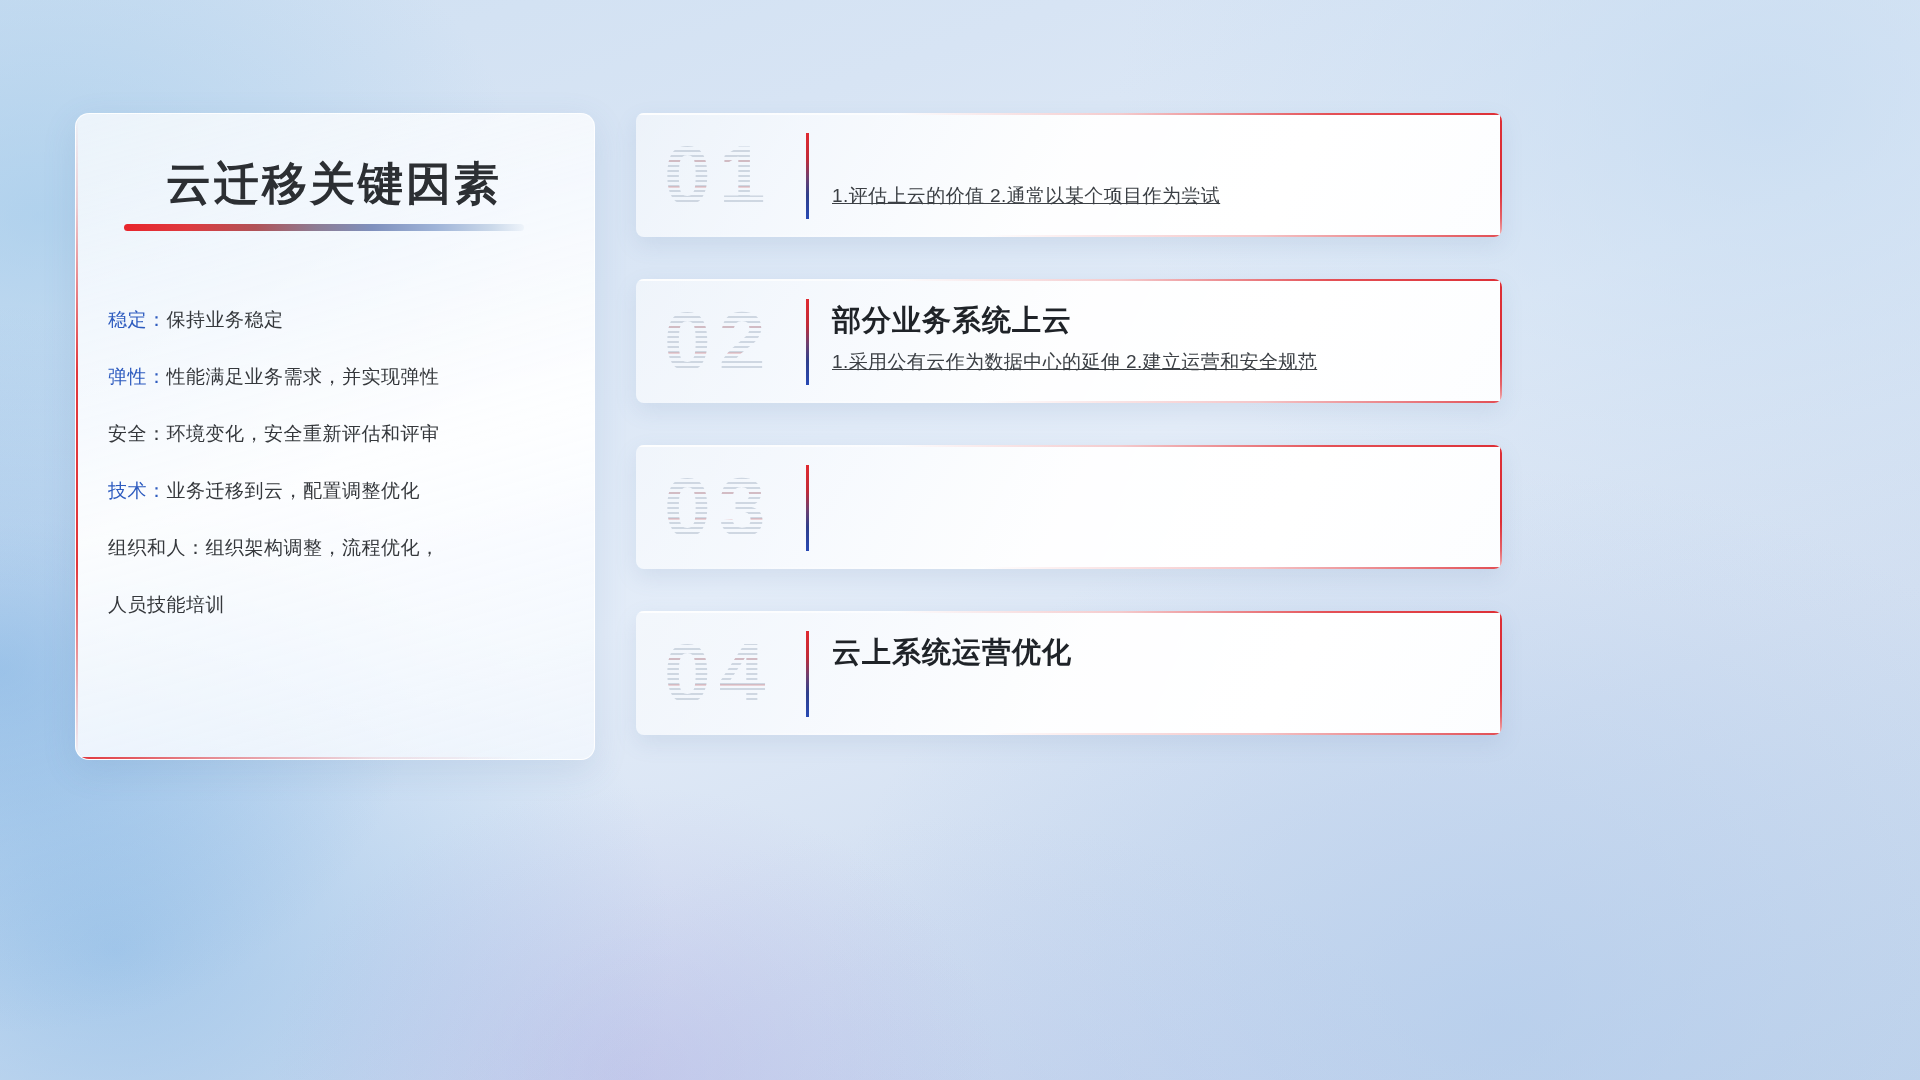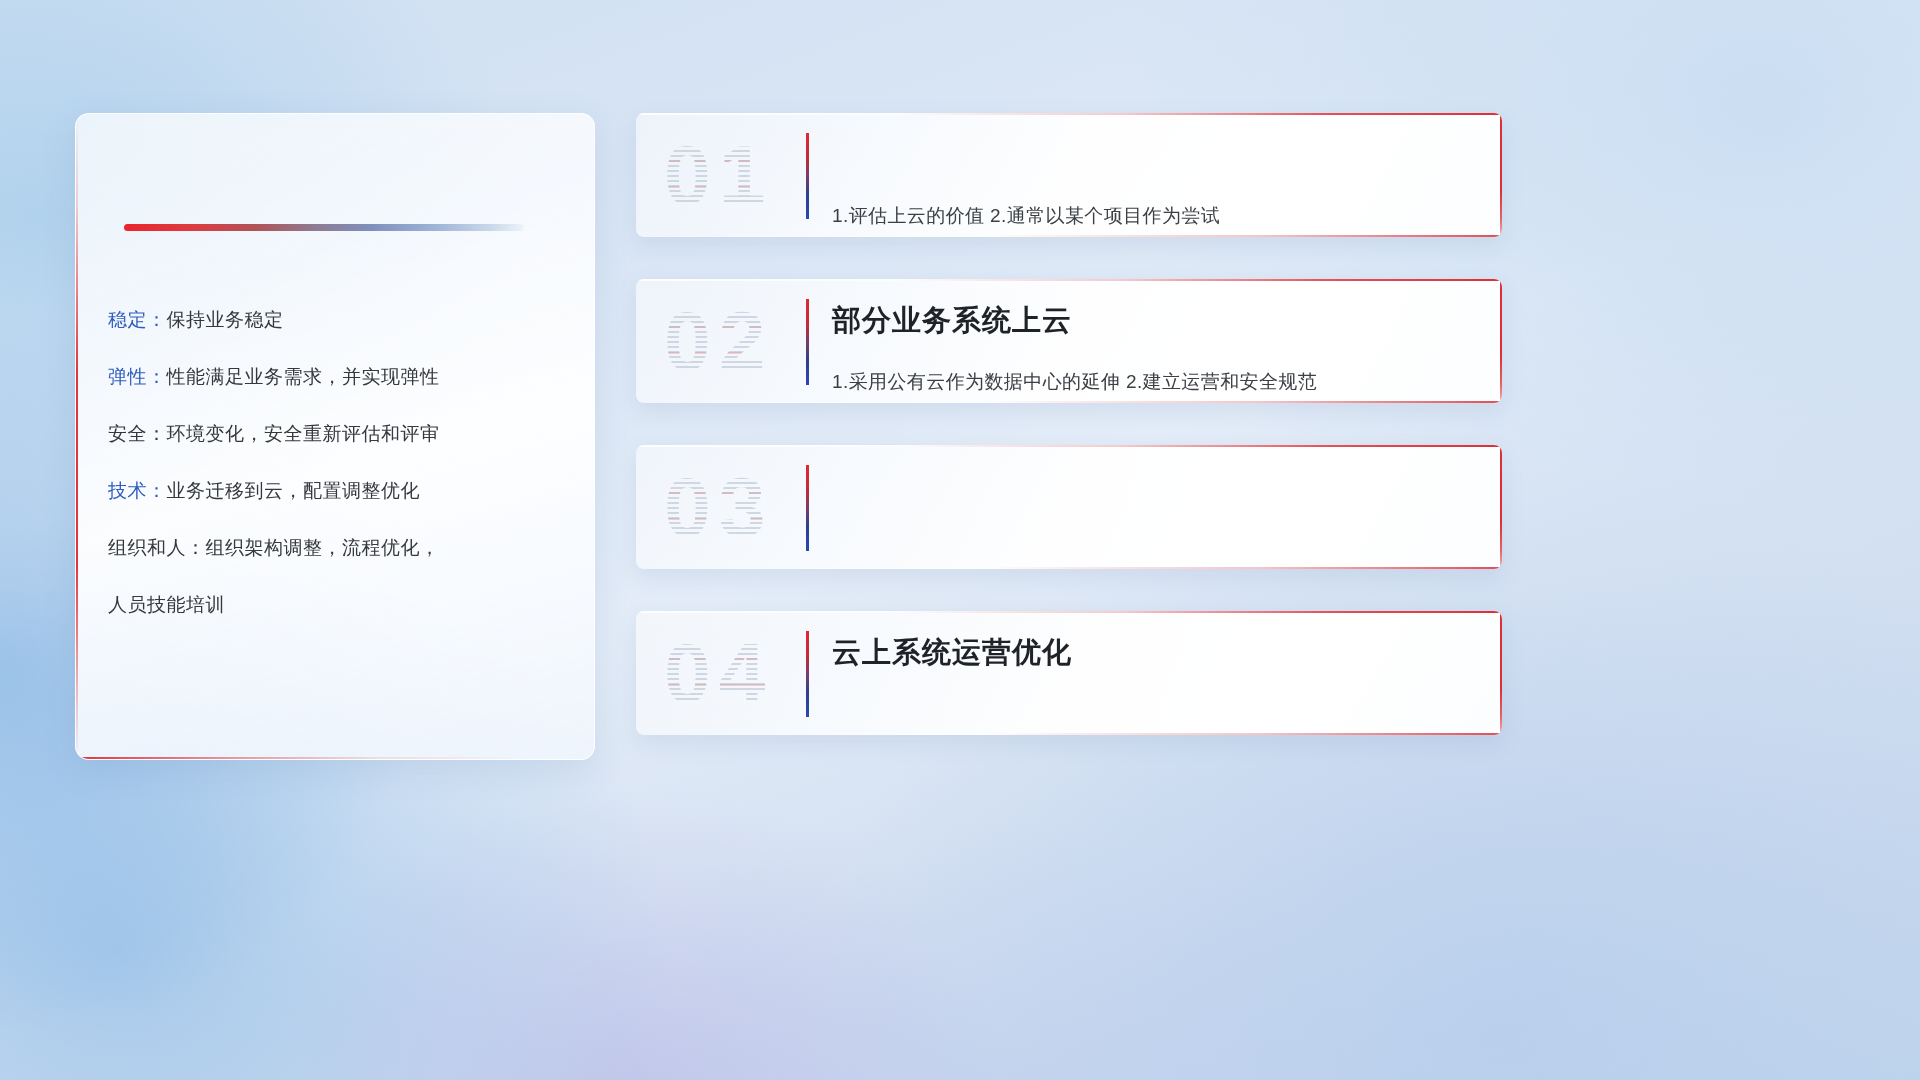--- a/index.html
+++ b/index.html
@@ -261,36 +261,38 @@
     top: 22px;
     font-size: 29px;
     font-weight: bold;
     color: #1f2328;
     letter-spacing: 1px;
     white-space: nowrap;
   }
   .card-desc {
     position: absolute;
     left: 196px;
-    top: 90px;
+    top: 70px;
     font-size: 19px;
     color: #3c4045;
     letter-spacing: 0.4px;
     white-space: nowrap;
+    text-decoration: underline;
   }
 </style>
 </head>
 <body>
 
 <div id="slide-bg"></div>
 
 <div id="left-panel">
   <div id="left-panel-accent"></div>
   <div id="left-panel-accent-b"></div>
 
+  <div id="panel-title">云迁移关键因素</div>
   <div id="panel-title-rule"></div>
 
   <div id="panel-list">
     <div class="panel-row">
       <span class="row-key blue">稳定：</span><span class="row-val">保持业务稳定</span>
     </div>
     <div class="panel-row">
       <span class="row-key blue">弹性：</span><span class="row-val">性能满足业务需求，并实现弹性</span>
     </div>
     <div class="panel-row">

